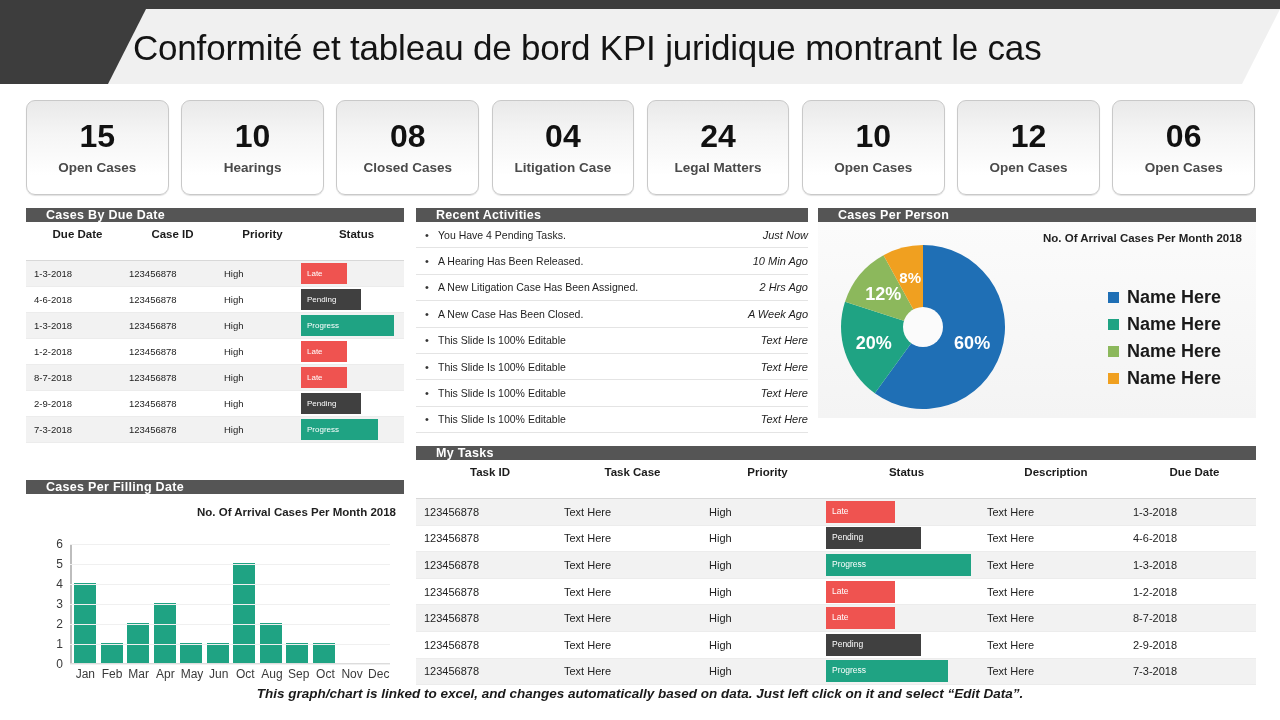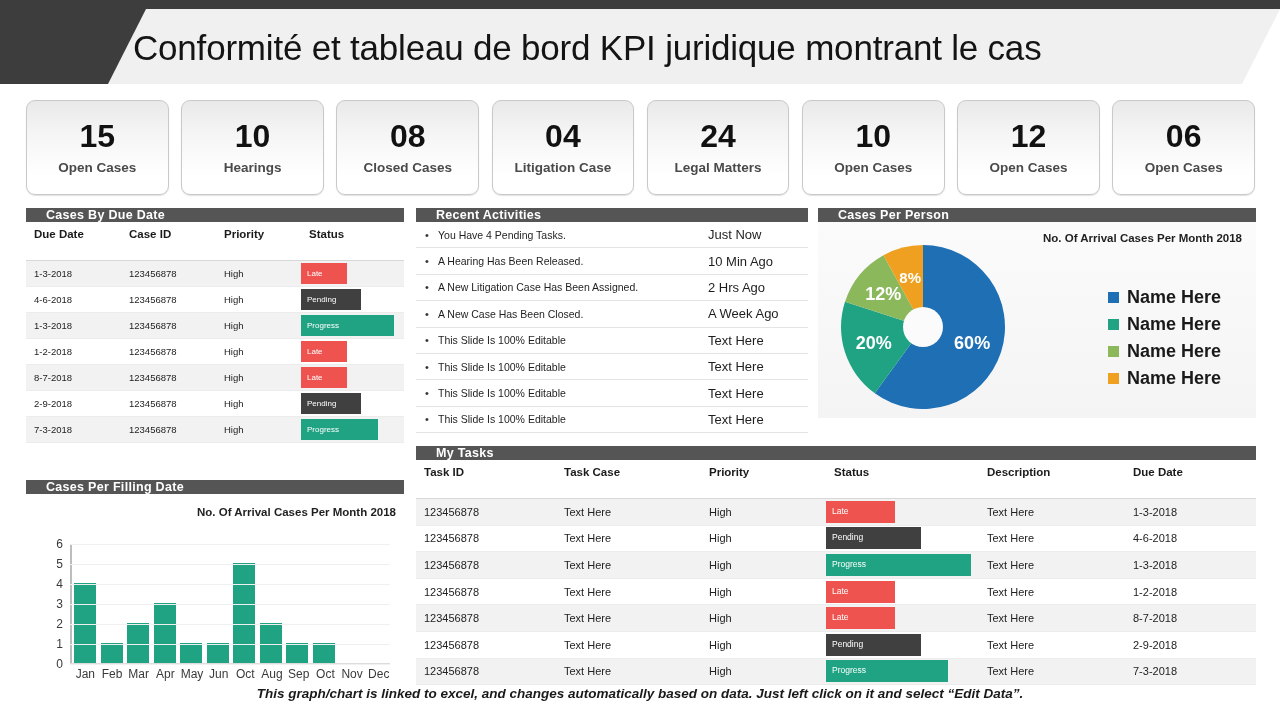--- a/index.html
+++ b/index.html
@@ -33,42 +33,42 @@
   .kpi-label{font-size:13.5px;font-weight:bold;color:#4a4a4a;line-height:1;}
 
   
   .panel{position:absolute;background:#ffffff;}
   .panel-head{height:14px;background:#555555;display:flex;align-items:center;
               padding-left:20px;box-sizing:border-box;}
   .panel-head-title{color:#ffffff;font-size:12.5px;font-weight:bold;letter-spacing:.3px;}
 
   
   table.tbl{border-collapse:collapse;width:100%;table-layout:fixed;}
-  table.tbl th{font-size:11.5px;font-weight:bold;color:#1b1b1b;text-align:left;
+  table.tbl th{font-size:11.5px;font-weight:bold;color:#1b1b1b;text-align:center;
                padding:6px 0 20px 8px;border-bottom:1px solid #d8d8d8;background:#fff;}
   table.tbl td{font-size:9.5px;color:#222;padding:0 0 0 8px;height:25px;
                vertical-align:middle;border-bottom:1px solid #ececec;}
   table.tbl tr.alt td{background:#f2f2f2;}
   .badge{display:inline-block;color:#fff;font-size:8px;font-weight:normal;
          padding:4px 0 4px 6px;box-sizing:border-box;height:21px;line-height:13px;}
   .badge.late{background:#ef5350;}
   .badge.pending{background:#404040;}
   .badge.progress{background:#1fa383;}
 
   
   #panel-cases-due{left:26px;top:208px;width:378px;}
   #panel-cases-due .tbl td.status-cell{padding-left:0;}
 
   
   #panel-recent{left:416px;top:208px;width:392px;}
   .act-row{display:flex;align-items:center;height:25.4px;border-bottom:1px solid #e4e4e4;
            font-size:10.5px;color:#1e1e1e;}
   .act-bullet{width:22px;text-align:center;font-size:11px;color:#333;flex:none;}
   .act-text{flex:1 1 auto;}
-  .act-time{flex:none;width:100px;font-size:13px;color:#1e1e1e;}
+  .act-time{flex:none;width:100px;font-style:italic;font-size:11px;color:#1e1e1e;text-align:right;}
 
   
   #panel-per-person{left:818px;top:208px;width:438px;}
   .pie-body{position:relative;height:196px;background:linear-gradient(180deg,#fbfbfb,#f4f4f4);}
   .pie-caption{position:absolute;right:14px;top:10px;font-size:11.5px;font-weight:bold;color:#1f1f1f;}
   .pie-wrap{position:absolute;left:23px;top:23px;width:164px;height:164px;}
   .legend{position:absolute;left:290px;top:62px;}
   .legend-item{display:flex;align-items:center;height:27px;}
   .legend-swatch{width:11px;height:11px;margin-right:8px;flex:none;}
   .legend-text{font-size:18px;font-weight:bold;color:#1a1a1a;}

